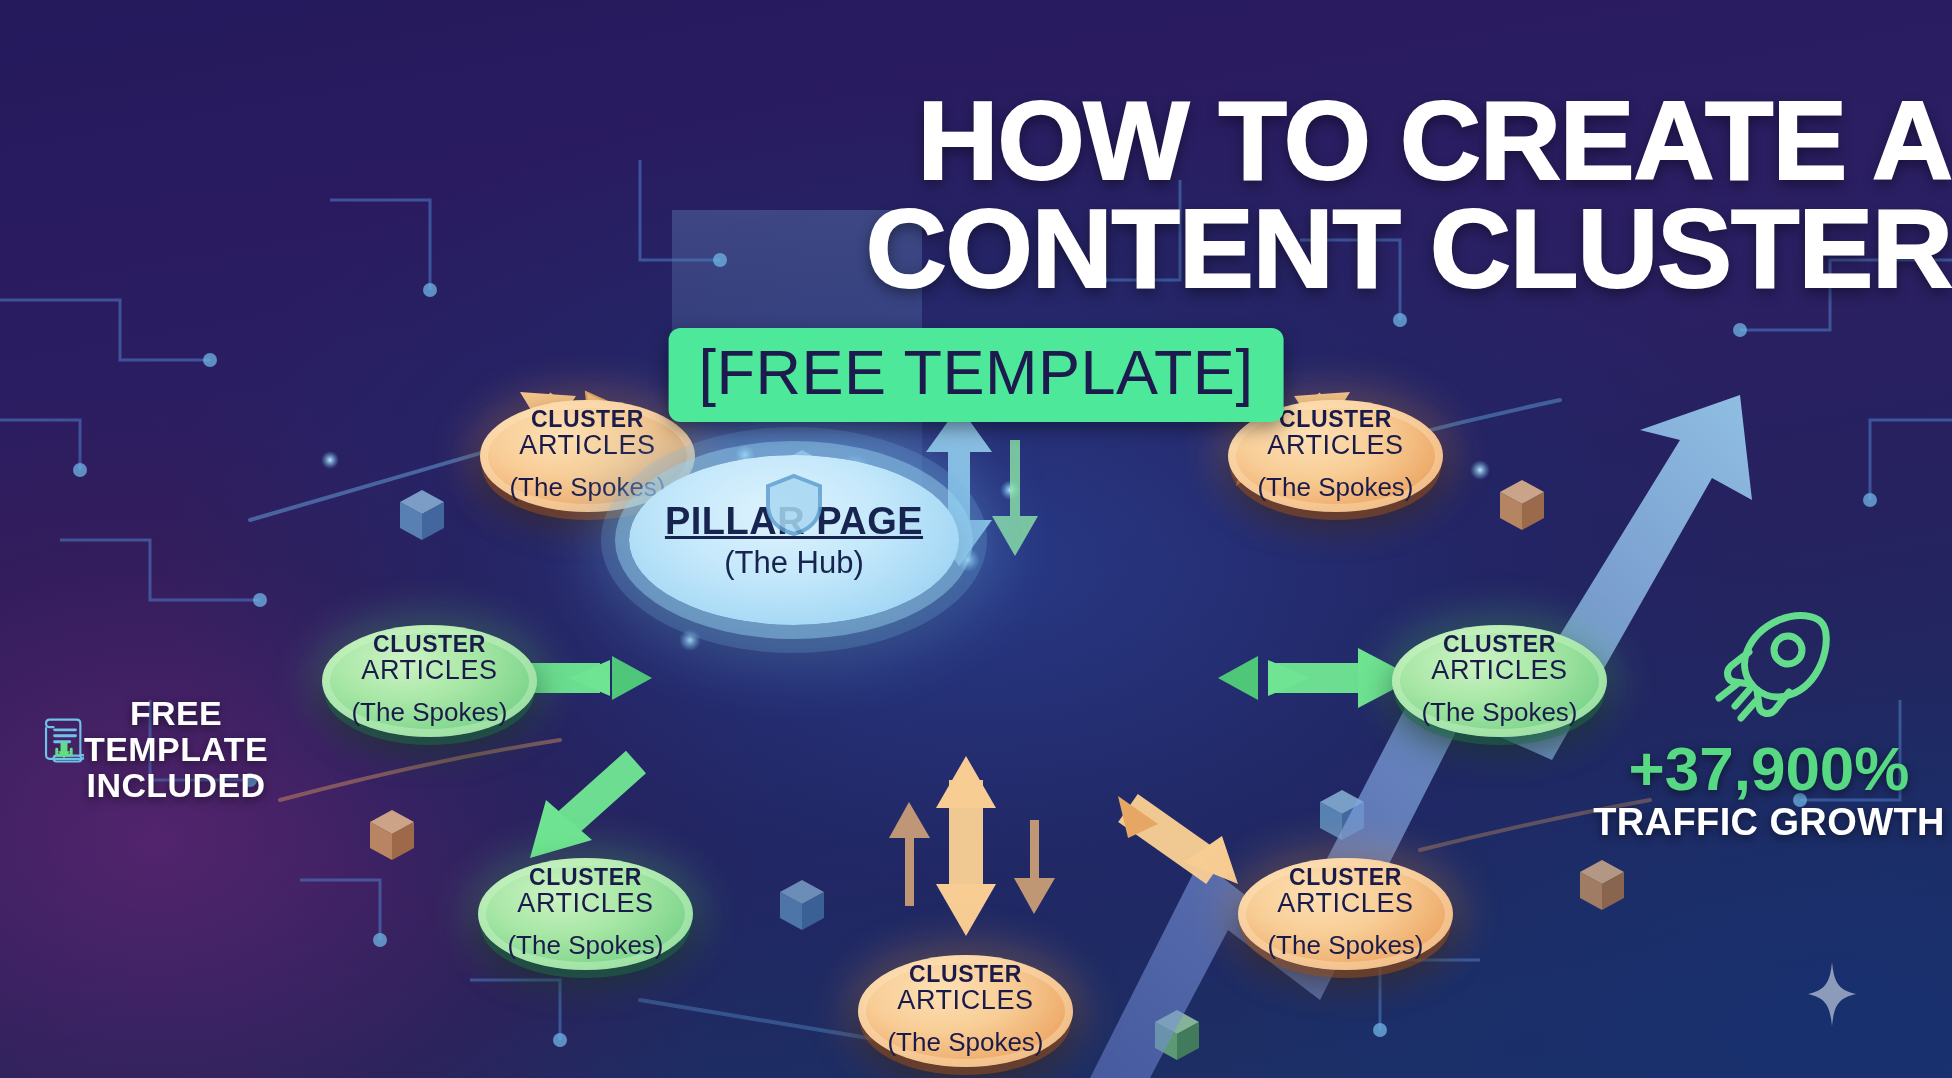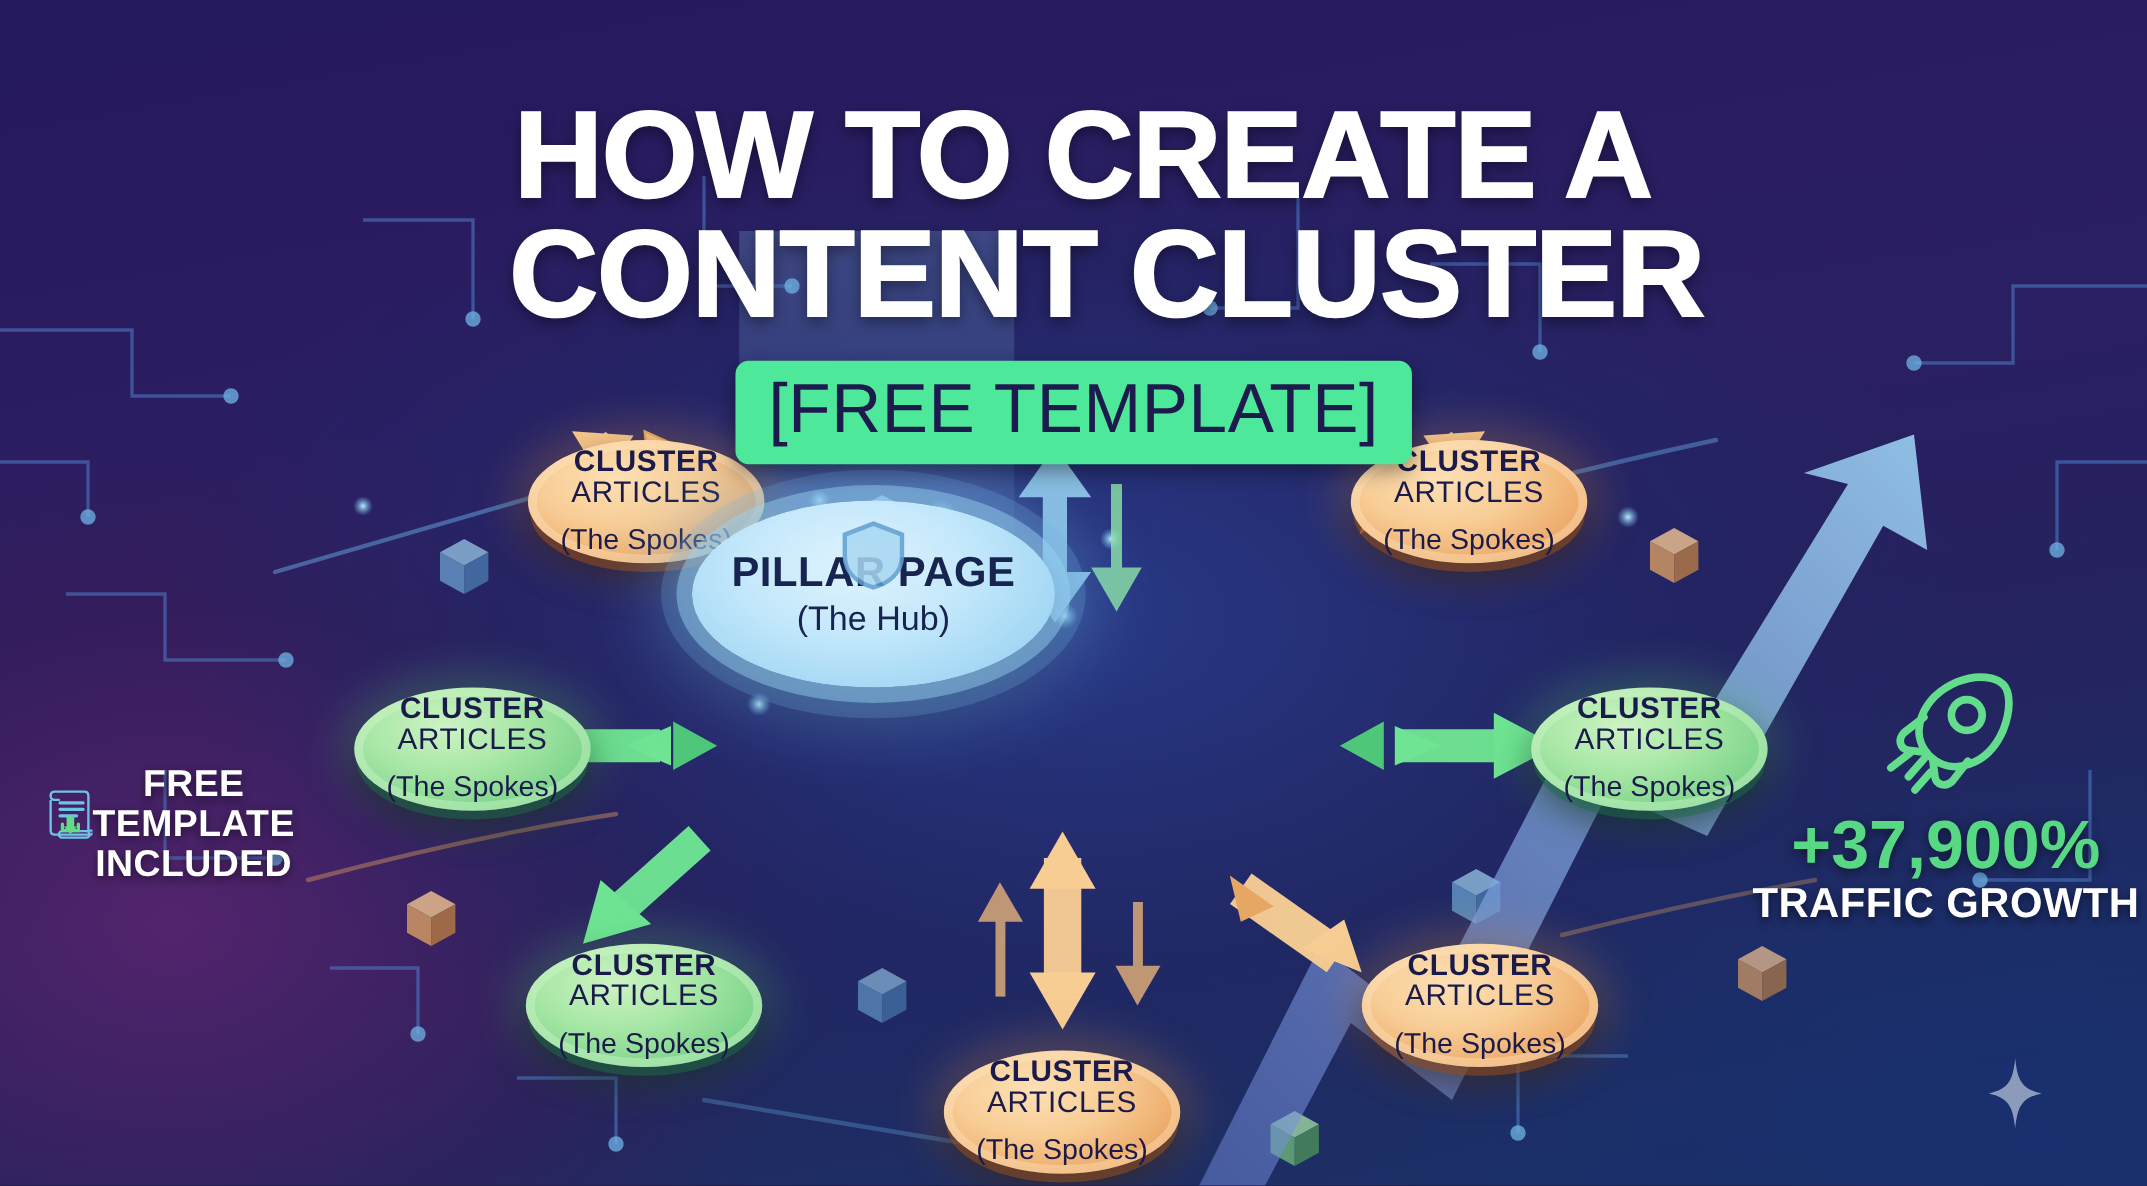--- a/index.html
+++ b/index.html
@@ -16,21 +16,21 @@
       radial-gradient(ellipse 45% 48% at 95% 96%, rgba(24,48,112,.9) 0%, rgba(0,0,0,0) 70%),
       linear-gradient(170deg,#241a5c 0%,#2a1b60 18%,#2b1f63 38%,#26215f 58%,#1f2a62 78%,#1b3268 100%);
   }
 
   
   .bg-svg{position:absolute;inset:0;width:100%;height:100%;}
 
   
   .headline{
     position:absolute;left:17px;right:0;top:12px;
-    text-align:center;
+    text-align:right;
     color:#fff;
     font-weight:bold;
     font-size:112px;
     line-height:.96;
     letter-spacing:-1px;
     text-shadow:0 5px 14px rgba(0,0,0,.45);
     z-index:30;
     text-transform:uppercase;
     -webkit-text-stroke:2px #fff;
   }
@@ -55,21 +55,21 @@
 
   
   .node{
     position:absolute;
     display:flex;flex-direction:column;align-items:center;justify-content:center;
     border-radius:50%;
     text-align:center;
     color:#1b1b4b;
     z-index:20;
   }
-  .node .t1{font-weight:bold;font-size:27px;line-height:1.03;letter-spacing:.6px;}
+  .node .t1{font-weight:bold;font-size:23px;line-height:1.03;letter-spacing:.6px;}
   .node .t2{font-weight:normal;font-size:27px;line-height:1.03;letter-spacing:.6px;text-align:right;}
   .node .t3{font-size:26px;line-height:1.25;margin-top:12px;}
 
   .node.orange{
     background:
       radial-gradient(ellipse at 38% 32%, #fde0b4 0%, #f8cd96 38%, #edab6a 72%, #dd8f4e 100%);
     box-shadow:
       0 10px 0 -2px rgba(150,78,30,.55),
       0 16px 34px rgba(0,0,0,.45),
       inset 0 0 0 8px rgba(255,232,198,.38),
@@ -95,21 +95,21 @@
       radial-gradient(ellipse at 45% 35%, #dff3fd 0%, #c4e8fb 40%, #a6d9f5 72%, #86c3ea 100%);
     box-shadow:
       0 0 0 14px rgba(156,212,244,.45),
       0 0 0 28px rgba(120,182,230,.22),
       0 0 70px 24px rgba(120,190,245,.45),
       0 18px 40px rgba(0,0,0,.45);
     display:flex;flex-direction:column;align-items:center;justify-content:center;
     color:#17244f;
     z-index:22;
   }
-  .hub .h1{font-weight:bold;font-size:38px;letter-spacing:.5px;}
+  .hub .h1{font-weight:bold;font-size:38px;letter-spacing:.5px;text-decoration:underline;}
   .hub .h2{font-size:31px;margin-top:2px;text-align:center;}
   .hub-shield{
     position:absolute;top:18px;left:50%;transform:translateX(-50%);
     opacity:.85;
   }
 
   
   .left-block{
     position:absolute;left:38px;top:648px;width:230px;
     display:flex;flex-direction:row;align-items:center;z-index:28;

